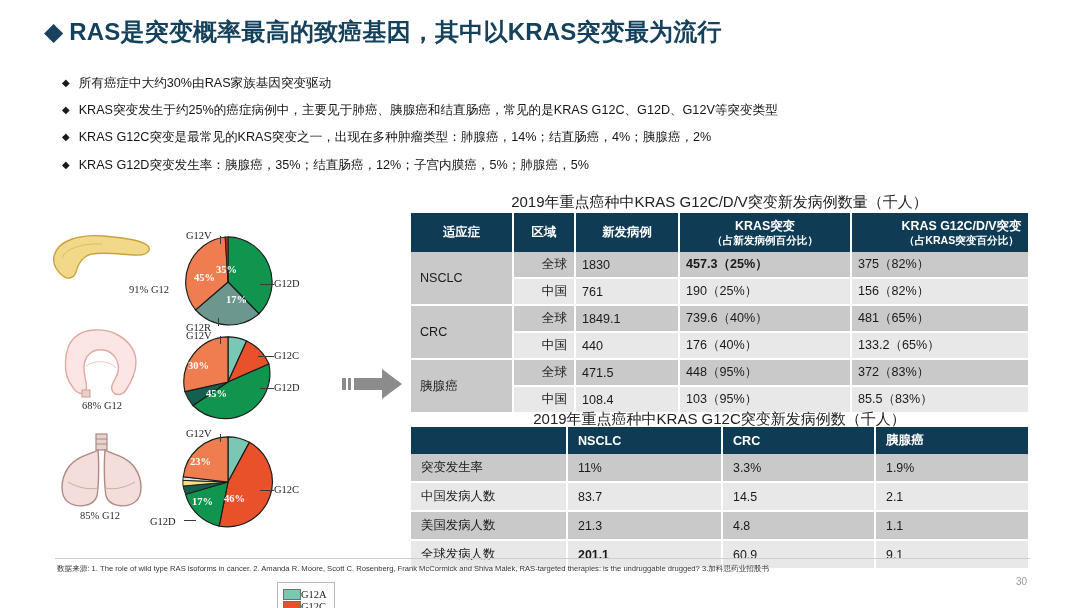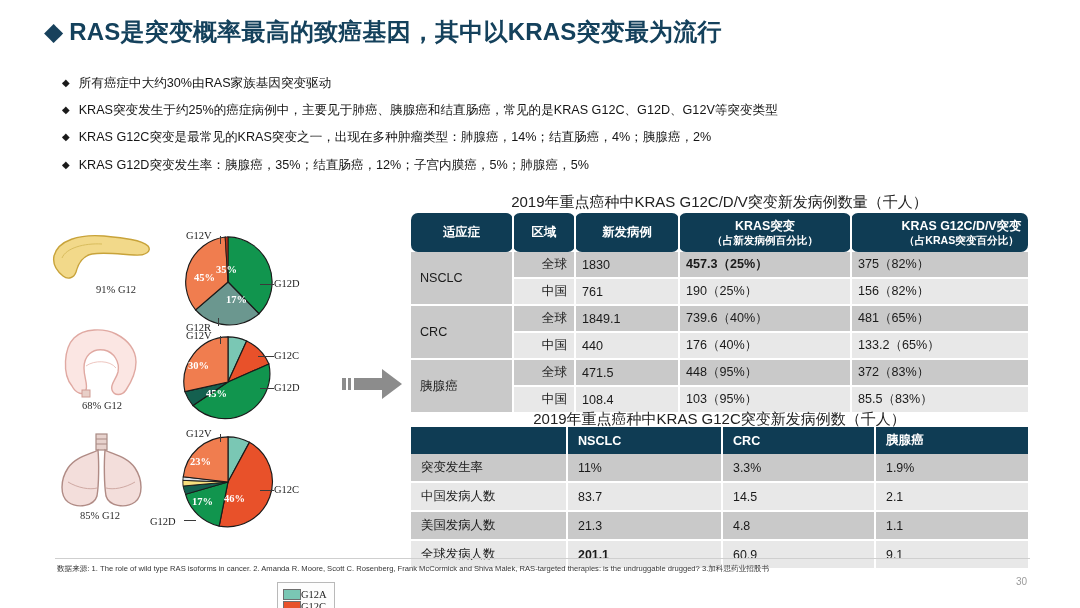--- a/index.html
+++ b/index.html
@@ -82,21 +82,20 @@
   }
   table{border-collapse:collapse;position:absolute;table-layout:fixed;}
   .t1{left:411px;top:213px;width:617px;}
   .t2{left:411px;top:427px;width:617px;}
 
   .t1 th{
     background:#0f3c54;color:#ffffff;
     font-size:12.4px;font-weight:bold;
     padding:6px 2px;line-height:1.18;text-align:center;
     border-right:2px solid #ffffff;
-    border-radius:7px;
   }
   .t1 th:last-child{border-right:none;padding-left:45px;}
   .th-sub{font-size:10.6px;font-weight:bold;display:block;}
 
   .t1 td{
     font-size:12.6px;padding:4px 6px;text-align:left;
     border-right:2px solid #ffffff;border-bottom:2px solid #ffffff;
     color:#1a1a1a;
   }
   .t1 td:last-child{border-right:none;}
@@ -165,21 +164,21 @@
     </div>
   </div>
 
   <div class="figure">
 
     <svg class="organ" style="left:12px;top:12px;" width="108" height="52" viewBox="0 0 108 52">
       <path d="M8 26 C12 10 34 4 58 6 C78 8 96 10 102 16 C106 21 100 26 88 25
                C72 24 58 22 46 24 C36 26 32 34 30 42 C28 48 22 50 17 46 C12 42 6 36 8 26 Z" fill="#f2d98a" stroke="#c8a33a" stroke-width="1.4"></path>
       <path d="M16 28 C20 18 38 13 56 14" fill="none" stroke="#d9bd5e" stroke-width="1"></path>
     </svg>
-    <div class="organ-cap" style="left:22px;top:66px;">91% G12</div>
+    <div class="organ-cap" style="left:15px;top:66px;text-align:right;">91% G12</div>
 
     <svg class="organ" style="left:22px;top:108px;" width="92" height="72" viewBox="0 0 92 72">
       <path d="M16 60 C6 48 8 22 18 12 C28 2 48 2 60 8 C72 14 80 24 80 36
                C80 48 74 58 70 64 C66 70 58 70 56 64 C54 58 60 54 62 46
                C64 36 58 26 48 24 C36 22 28 30 28 42 C28 52 32 58 30 64
                C28 70 20 68 16 60 Z" fill="#fbe6e3" stroke="#e0a9a2" stroke-width="1.4"></path>
       <path d="M30 40 C38 34 54 34 60 42" fill="none" stroke="#eec6c0" stroke-width="1"></path>
       <rect x="26" y="64" width="8" height="7" fill="#e8cfc8" stroke="#cf9b93" stroke-width="1"></rect>
     </svg>
     <div class="organ-cap" style="left:8px;top:182px;">68% G12</div>

